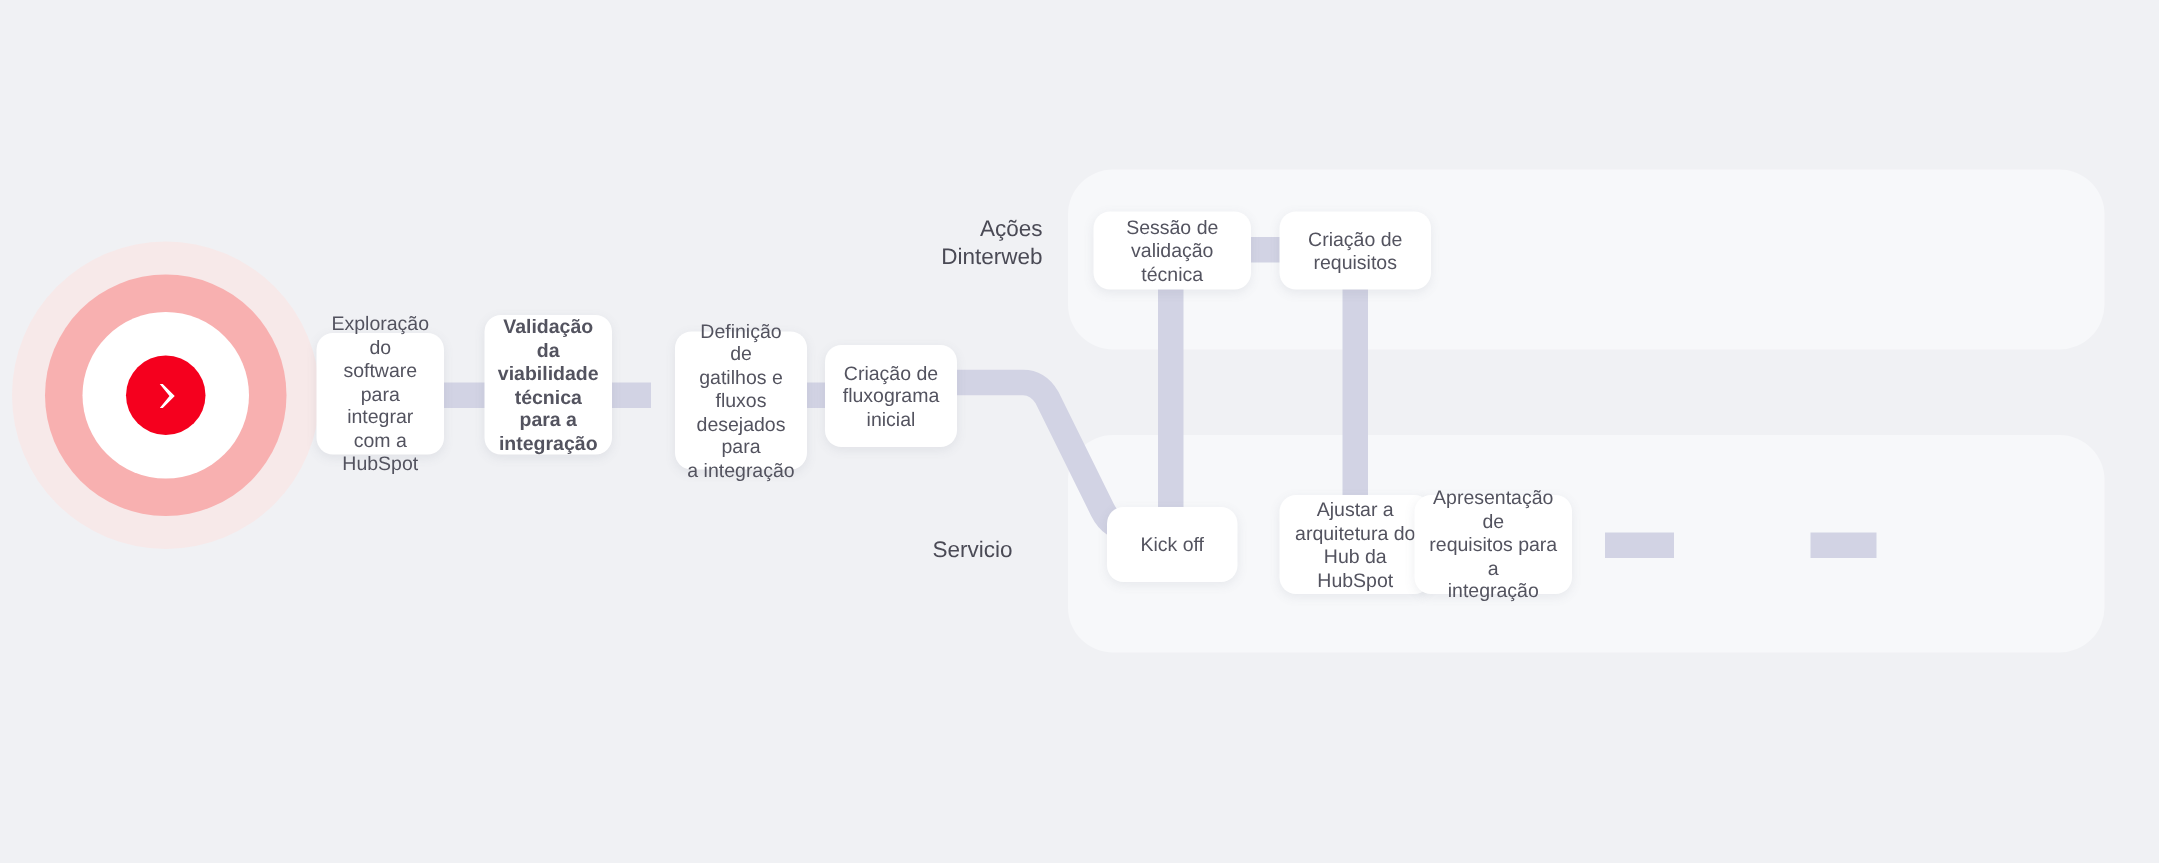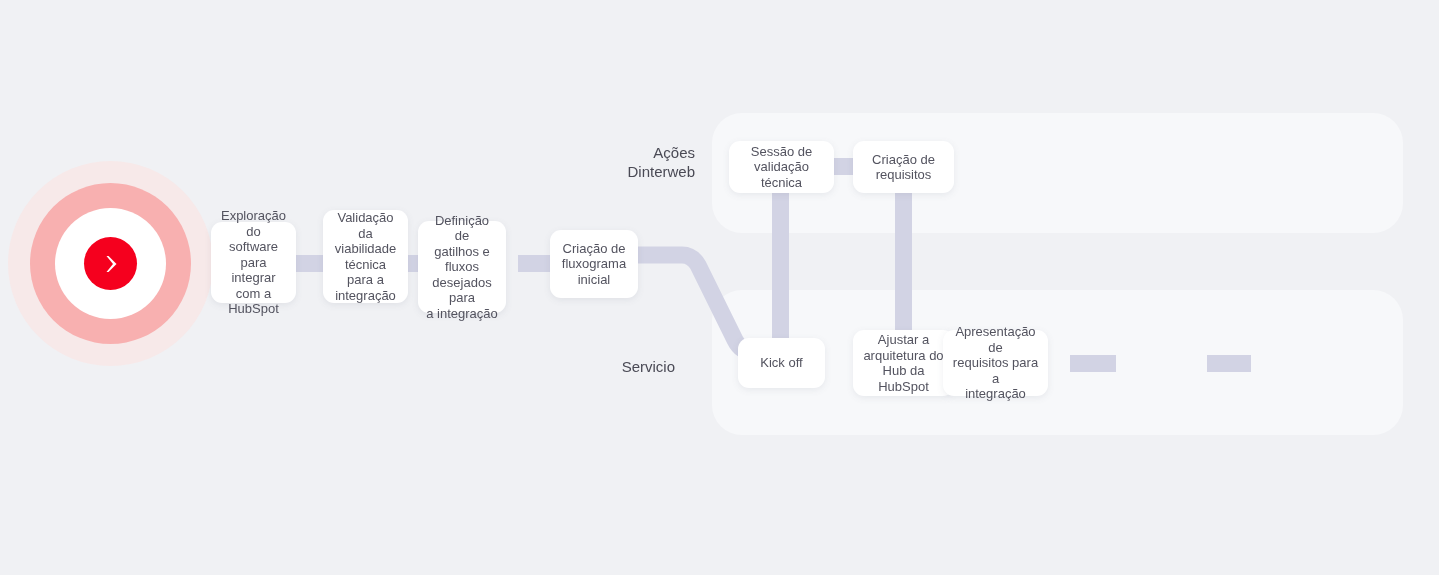--- a/index.html
+++ b/index.html
@@ -174,28 +174,28 @@
 Dinterweb</div>
   <div class="lane-label" id="lane-label-servicio">Servicio</div>
 
   <div class="step-box" style="left:211px; top:222px; width:85px; height:81px;justify-content:center;">
     <span>Exploração do
 software para
 integrar com a
 HubSpot</span>
   </div>
 
-  <div class="step-box" style="left:323px; top:210px; width:85px; height:93px;">
+  <div class="step-box" style="left:323px; top:210px; width:85px; height:93px;font-weight:bold;">
     <span>Validação da
 viabilidade
 técnica para a
 integração</span>
   </div>
 
-  <div class="step-box" style="left:418px; top:221px; width:88px; height:92px;">
+  <div class="step-box" style="left:450px; top:221px; width:88px; height:92px;">
     <span>Definição de
 gatilhos e
 fluxos
 desejados para
 a integração</span>
   </div>
 
   <div class="step-box" style="left:550px; top:230px; width:88px; height:68px;">
     <span>Criação de
 fluxograma

